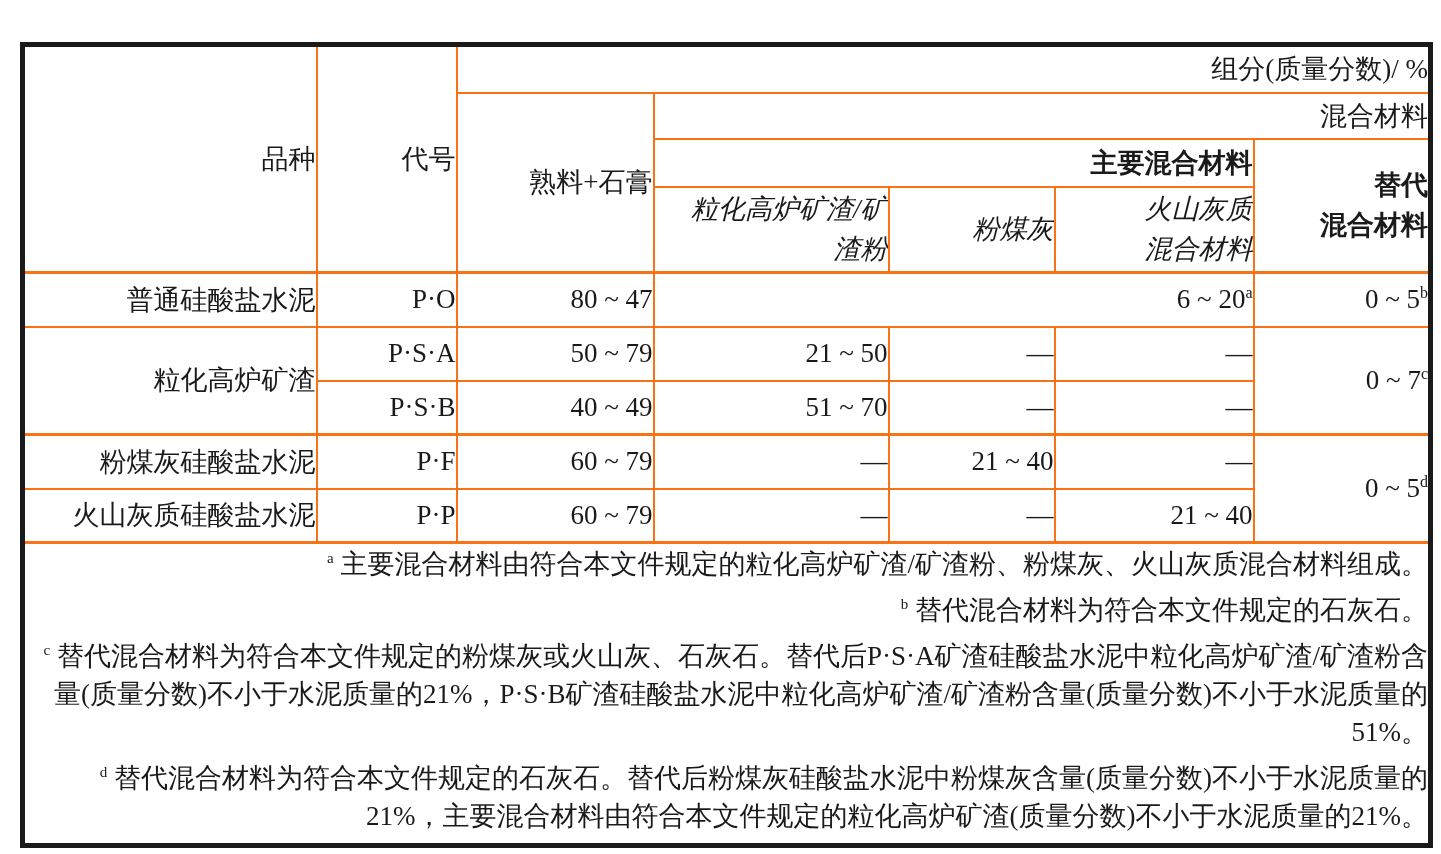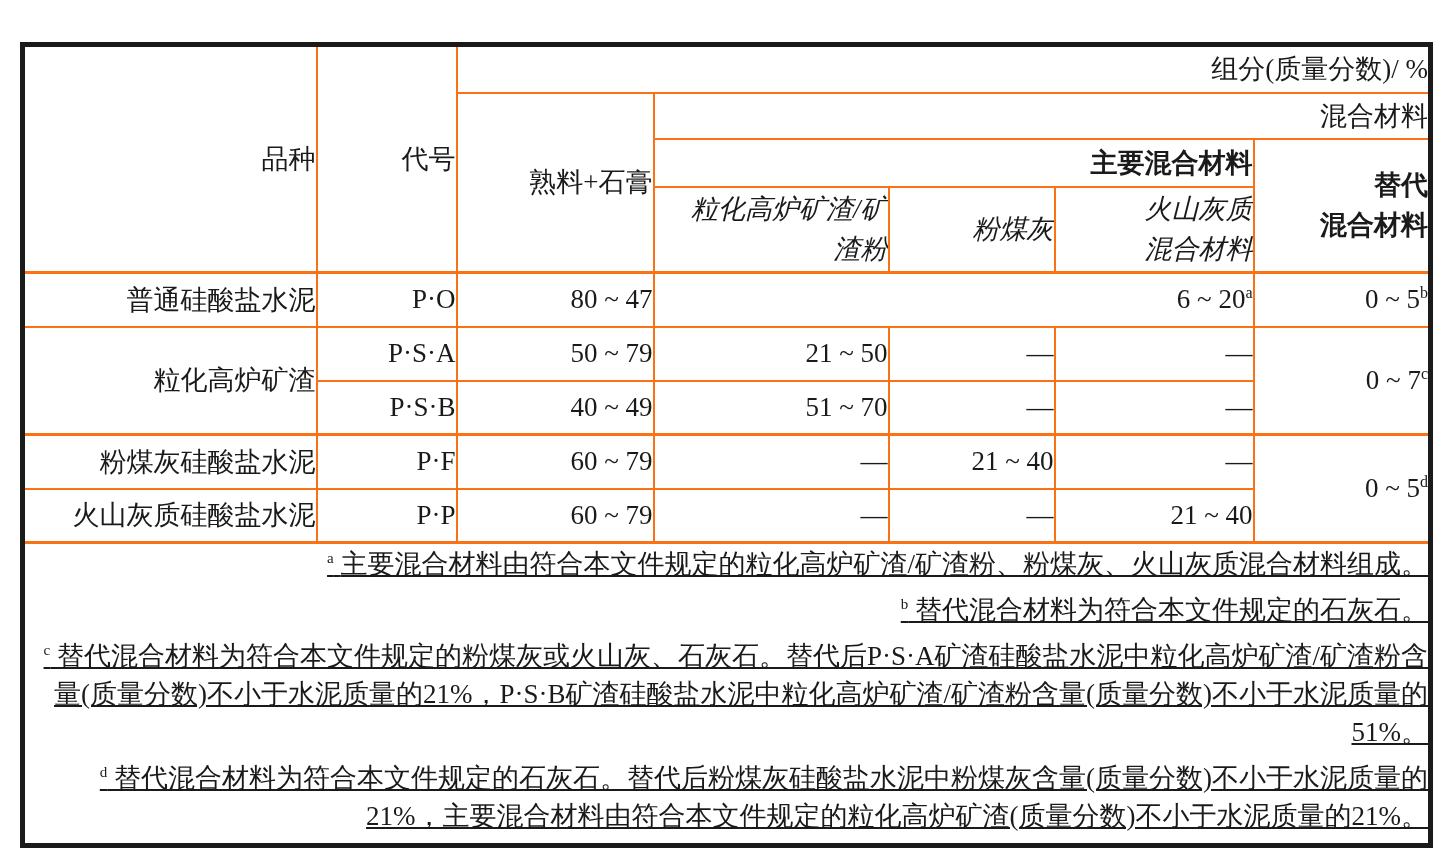--- a/index.html
+++ b/index.html
@@ -56,21 +56,20 @@
   td sup {
     font-size: 16px;
     vertical-align: super;
     line-height: 0;
   }
   td.footcell {
     text-align: left;
     vertical-align: top;
     padding: 6px 14px 0 12px;
     font-size: 25px;
-    text-decoration: underline;
   }
   td.footcell p {
     margin: 0 0 8px 0;
     line-height: 38px;
   }
   td.footcell sup {
     font-size: 15px;
   }
 </style>
 </head>

